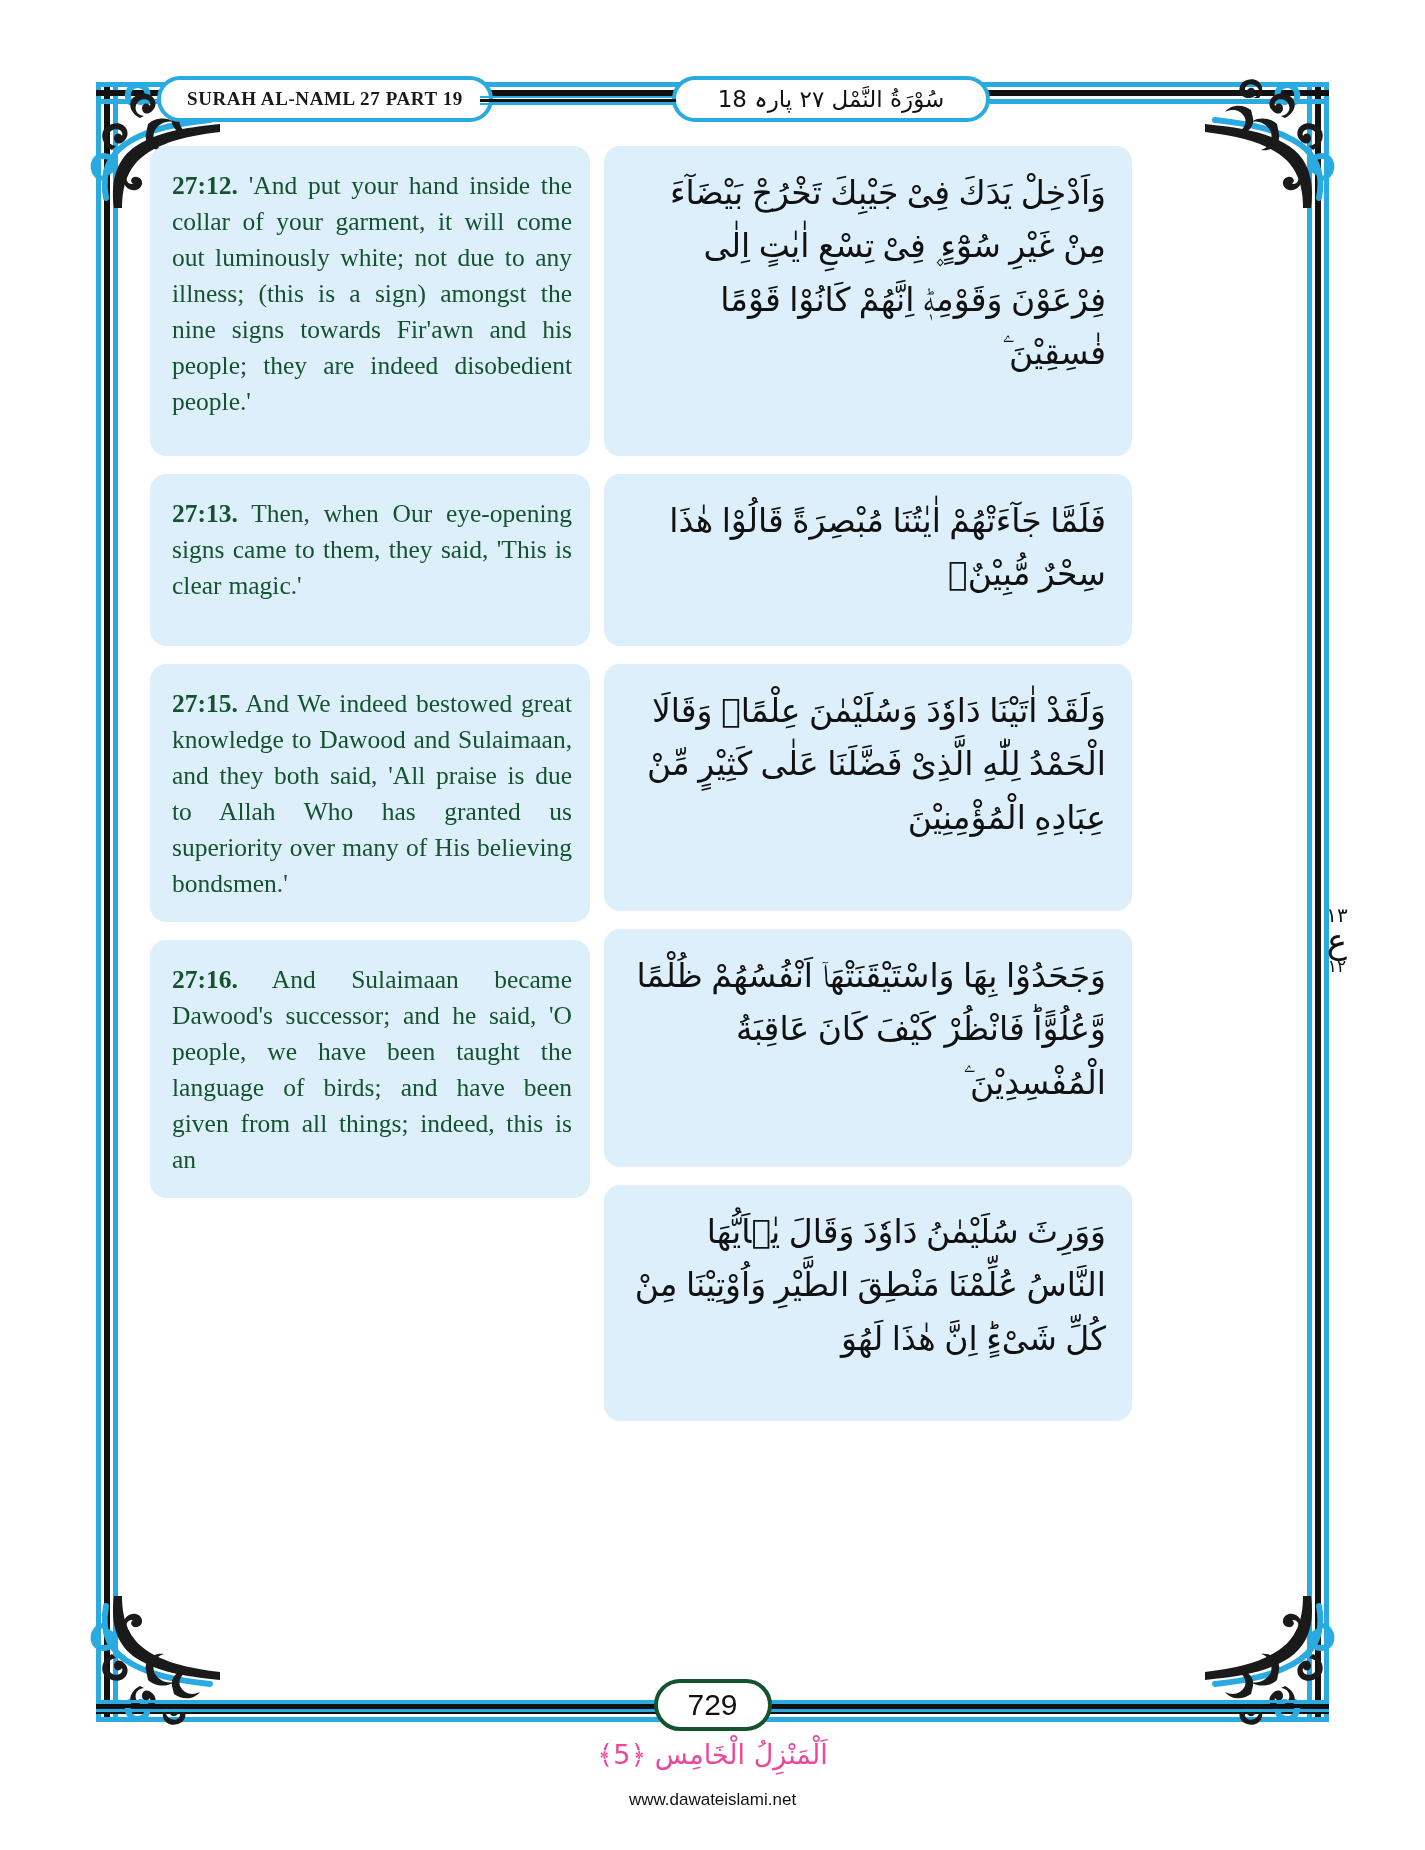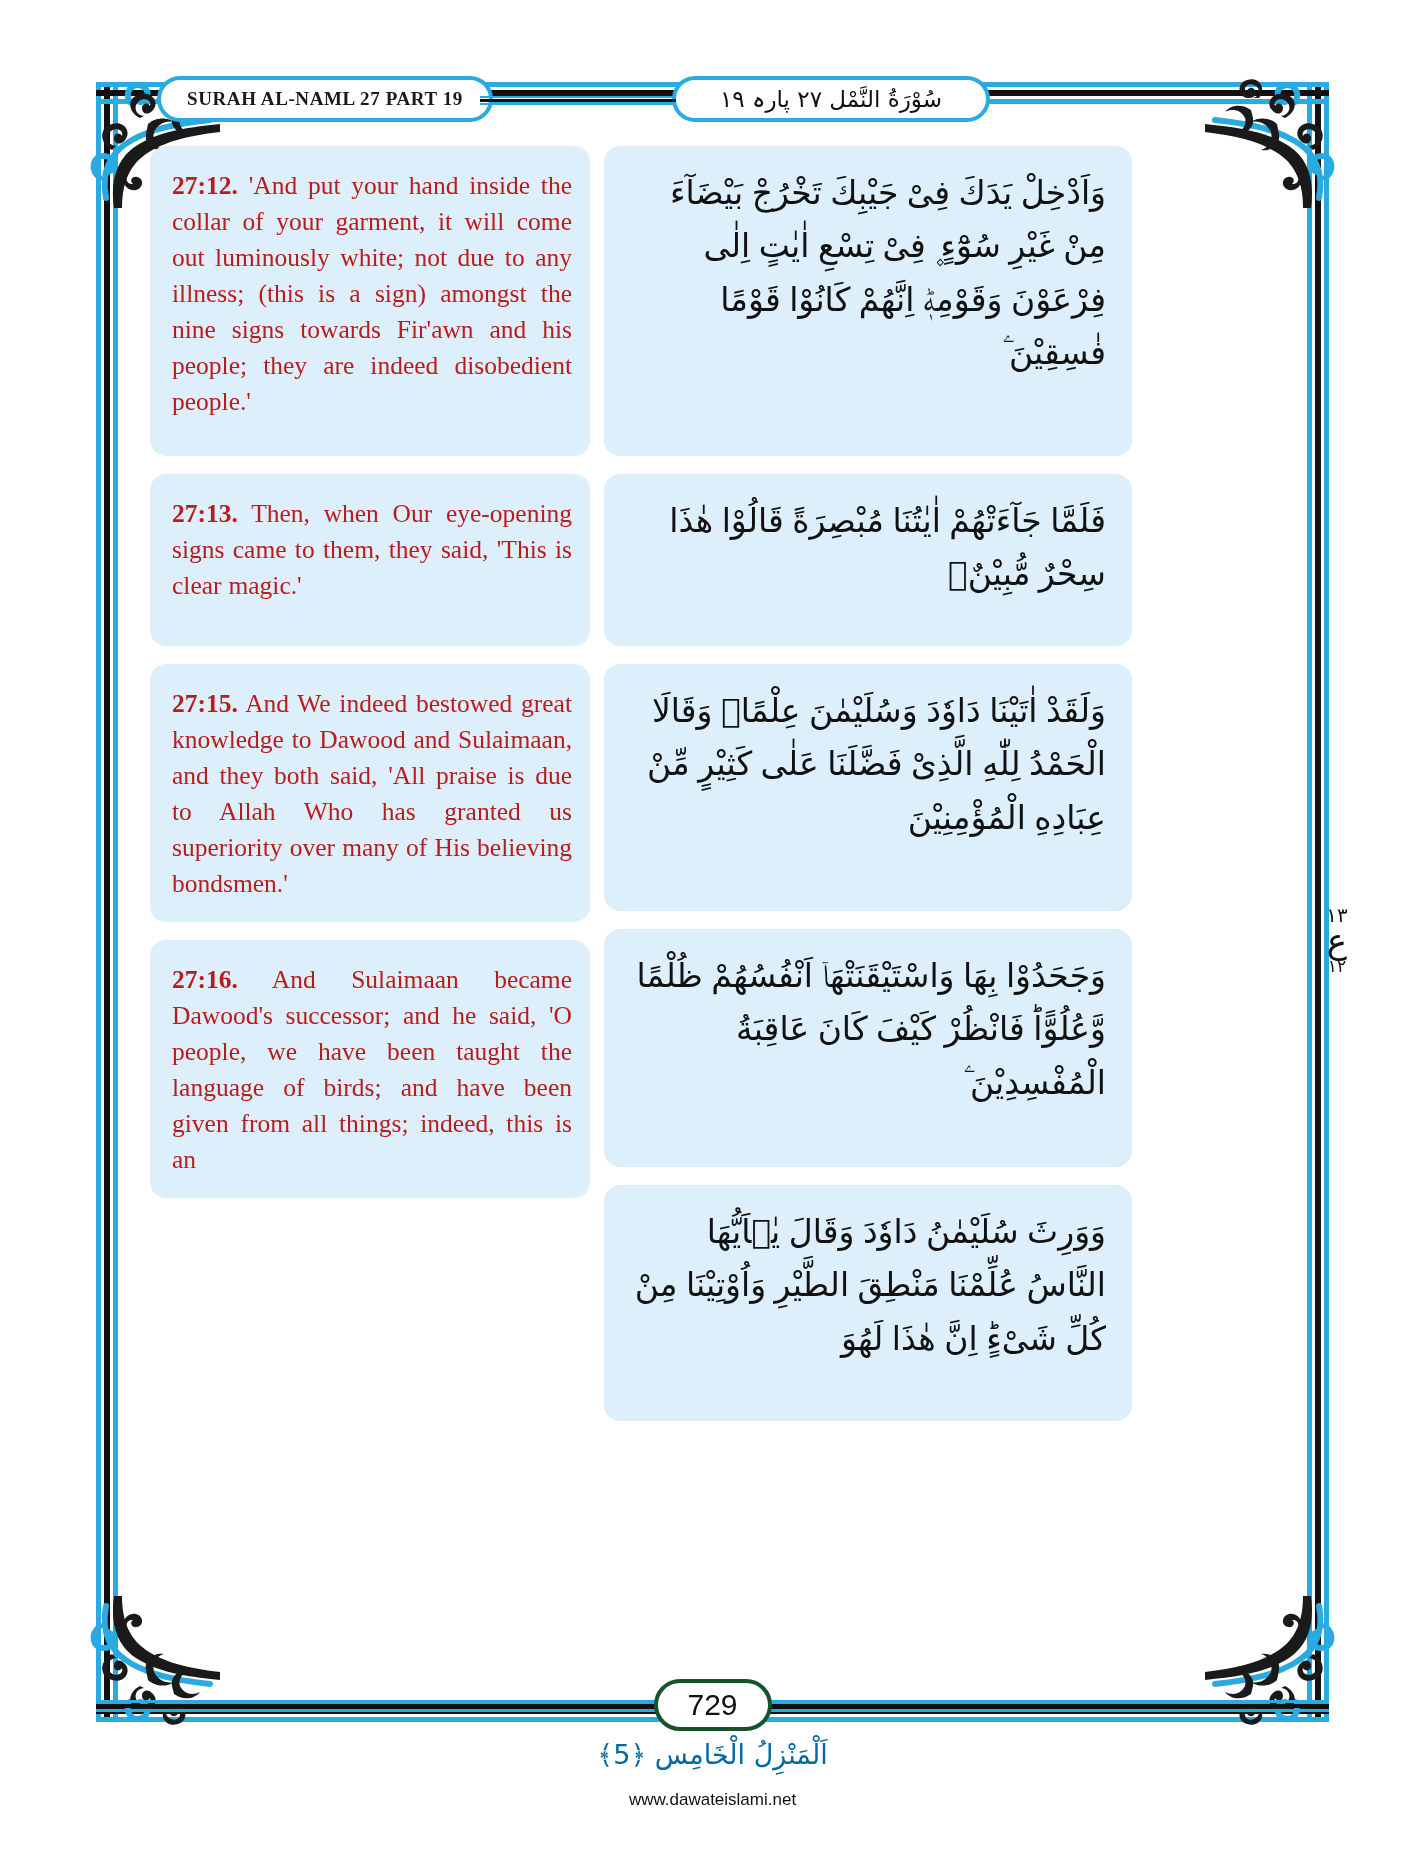--- a/index.html
+++ b/index.html
@@ -93,21 +93,21 @@
   }
   .col{display:flex;flex-direction:column;gap:18px;}
   .col-en{width:440px;}
   .col-ar{width:528px;}
 
   .verse-en{
     background:#ddeffb;
     border-radius:16px;
     padding:22px 18px 20px 22px;
     box-sizing:border-box;
-    color:#b91c1c;
+    color:#14532d;
     font-family:"Liberation Serif", serif;
     font-size:25.5px;
     line-height:36px;
     text-align:justify;
     text-align-last:left;
     word-spacing:.5px;
     -webkit-hyphens:none;hyphens:none;
   }
   .verse-en .vnum{font-weight:bold;}
 
@@ -169,21 +169,21 @@
     color:#111;
   }
 
   .manzil{
     position:absolute;
     left:0; right:0;
     top:1739px;
     text-align:center;
     font-family:"DejaVu Sans", sans-serif;
     font-size:27px;
-    color:#0369a1;
+    color:#ec4899;
     direction:rtl;
     z-index:6;
   }
   .site{
     position:absolute;
     left:0; right:0;
     top:1790px;
     text-align:center;
     font-family:"Liberation Sans", sans-serif;
     font-size:17px;
@@ -303,21 +303,21 @@
     <div class="l1"></div>
       <div class="l2"></div>
       <div class="l3"></div>
   </div>
 
   <div class="pill pill-en">
     <span>SURAH AL-NAML 27 PART 19</span>
   </div>
 
   <div class="pill pill-ar">
-    <span>سُوْرَةُ النَّمْل ٢٧ پارہ ١٩</span>
+    <span>سُوْرَةُ النَّمْل ٢٧ پارہ 18</span>
   </div>
 
   <div class="content">
 
     <div class="col col-en">
       <div class="verse-en" style="min-height:310px">
         <span class="vnum">27:12.</span>
         <span>'And put your hand inside the collar of your garment, it will come out luminously white; not due to any illness; (this is a sign) amongst the nine signs towards Fir'awn and his people; they are indeed disobedient people.'</span>
       </div>
       <div class="verse-en" style="min-height:172px">

